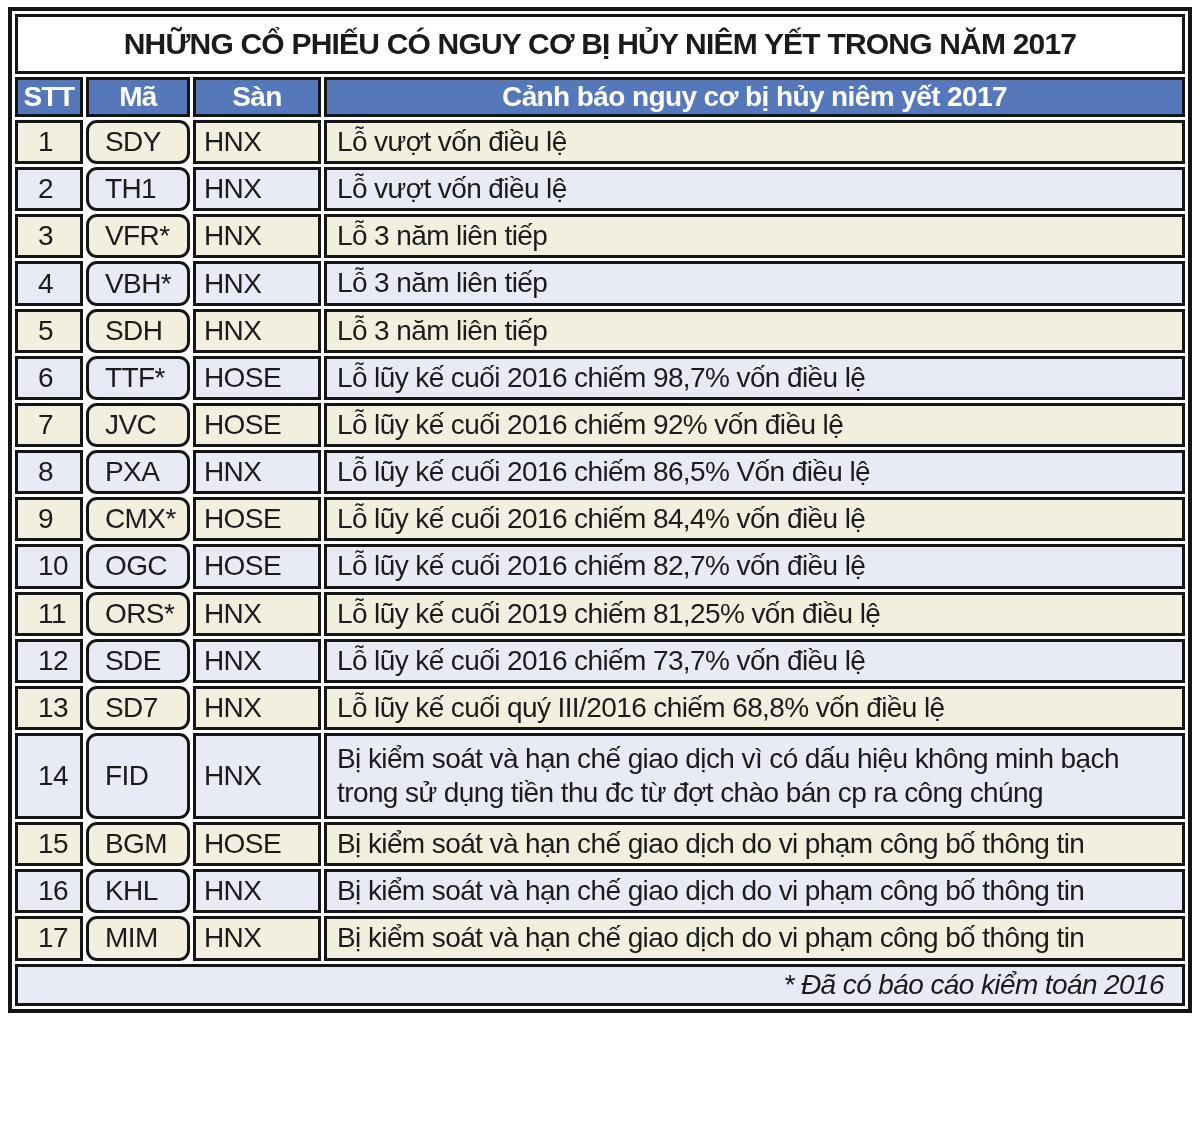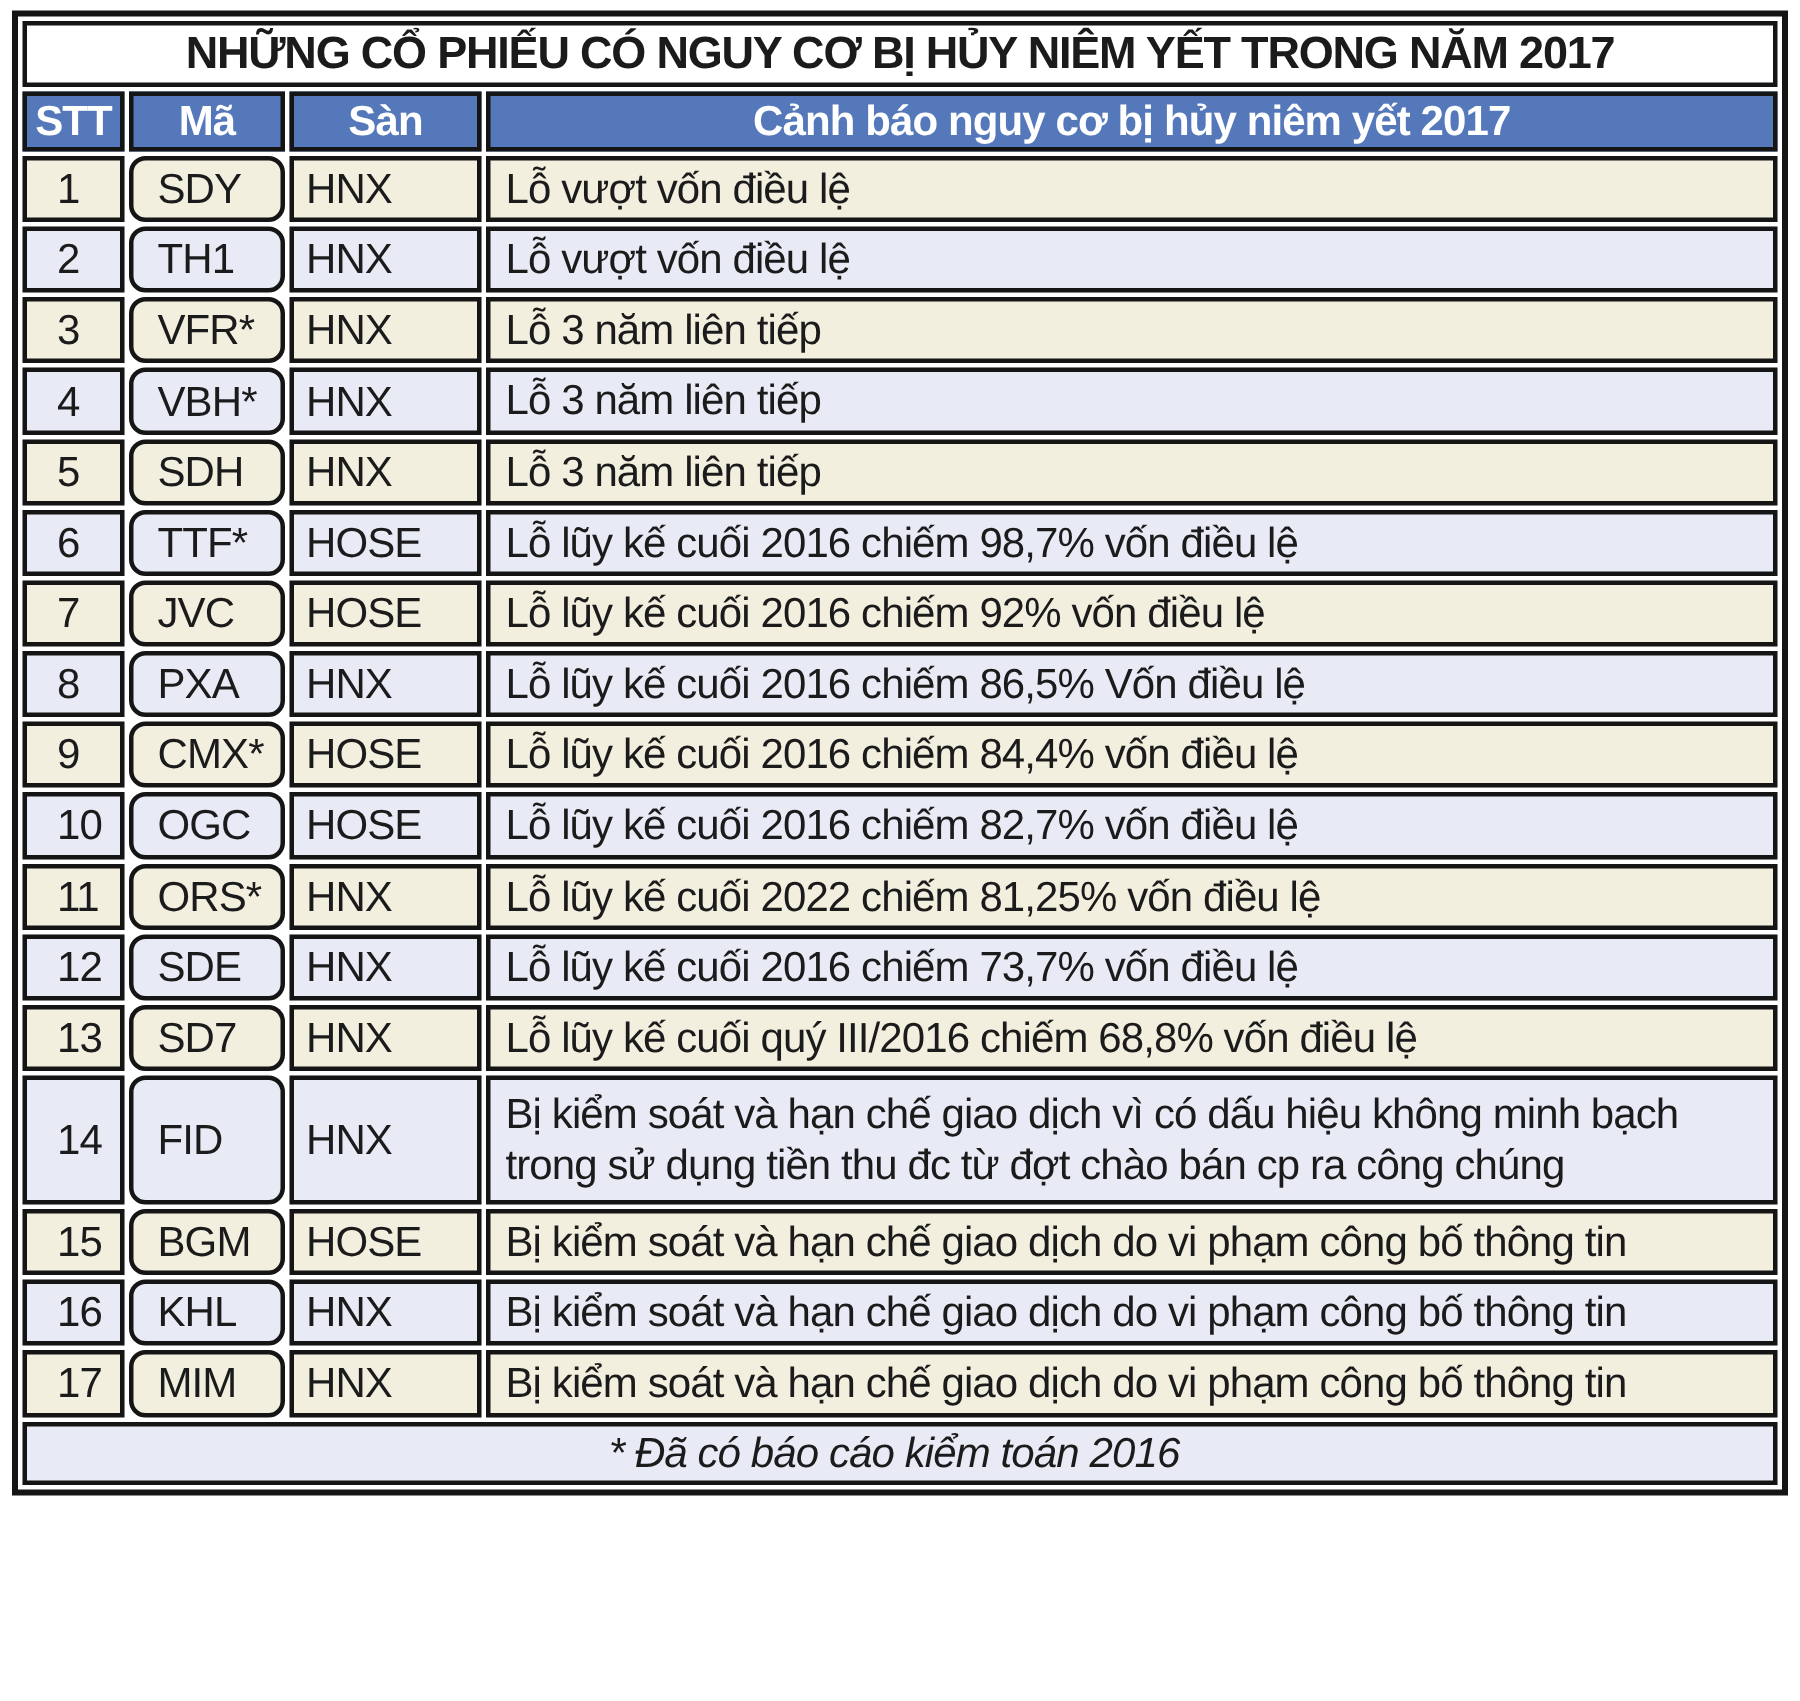--- a/index.html
+++ b/index.html
@@ -25,21 +25,21 @@
     table-layout:fixed;
   }
   td,th{
     border:3px solid var(--border);
     vertical-align:middle;
     letter-spacing:-0.6px;
     overflow:hidden;
   }
   td.title-cell{
     background:#ffffff;
-    height:44px;
+    height:60px;
     text-align:center;
     font-weight:bold;
     font-size:30px;
     letter-spacing:-0.8px;
   }
   th{
     background:var(--header-bg);
     color:#ffffff;
     font-weight:bold;
     font-size:28px;
@@ -55,21 +55,21 @@
   tbody tr:nth-child(odd) td{background:var(--row-odd);}
   tbody tr:nth-child(even) td{background:var(--row-even);}
   td.c-stt{padding-left:20px;}
   td.c-ma{padding-left:16px;border-radius:11px;}
   td.c-san{padding-left:8px;}
   td.c-warn{padding-left:10px;padding-right:30px;line-height:1.22;}
   tr.row-tall td{height:86px;}
   tfoot td.footnote-cell{
     background:var(--row-even);
     height:42px;
-    text-align:center;
+    text-align:right;
     font-style:italic;
     font-size:28px;
     padding:2px 18px 2px 10px;
   }
 </style>
 </head>
 <body>
 
 <div class="fig">
   <table class="delist">
@@ -148,21 +148,21 @@
       <tr>
         <td class="c-stt">10</td>
         <td class="c-ma">OGC</td>
         <td class="c-san">HOSE</td>
         <td class="c-warn">Lỗ lũy kế cuối 2016 chiếm 82,7% vốn điều lệ</td>
       </tr>
       <tr>
         <td class="c-stt">11</td>
         <td class="c-ma">ORS*</td>
         <td class="c-san">HNX</td>
-        <td class="c-warn">Lỗ lũy kế cuối 2022 chiếm 81,25% vốn điều lệ</td>
+        <td class="c-warn">Lỗ lũy kế cuối 2019 chiếm 81,25% vốn điều lệ</td>
       </tr>
       <tr>
         <td class="c-stt">12</td>
         <td class="c-ma">SDE</td>
         <td class="c-san">HNX</td>
         <td class="c-warn">Lỗ lũy kế cuối 2016 chiếm 73,7% vốn điều lệ</td>
       </tr>
       <tr>
         <td class="c-stt">13</td>
         <td class="c-ma">SD7</td>

